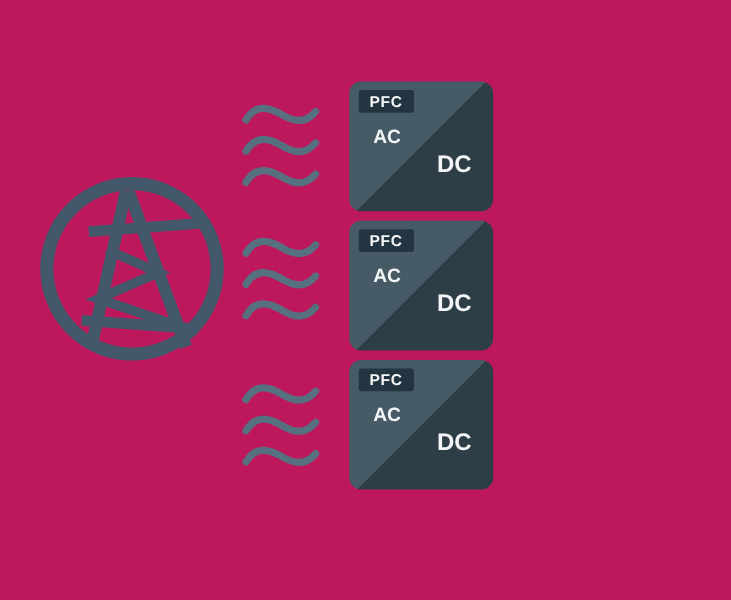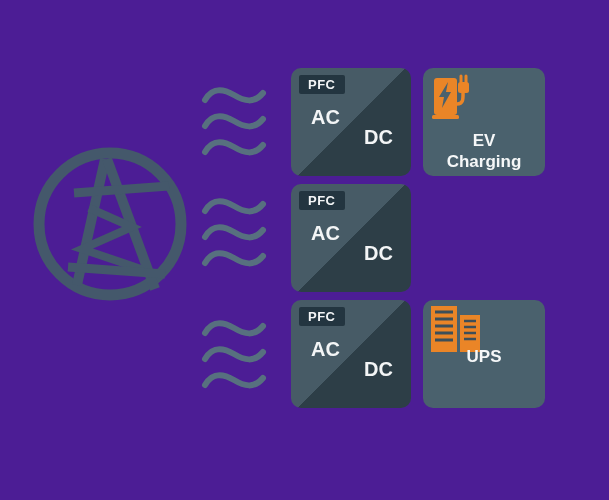--- a/index.html
+++ b/index.html
@@ -1,36 +1,36 @@
 <!DOCTYPE html>
 <html><head>
 <meta charset="utf-8">
 <style>
   html,body{margin:0;padding:0;background:#000;}
   #diagram{
-    position:relative;width:609px;height:500px;background:#4c1d95;overflow:hidden;
+    position:relative;width:609px;height:500px;background:#be185d;overflow:hidden;
     font-family:"Liberation Sans", sans-serif;
   }
   
   .tower{position:absolute;left:28px;top:142px;width:164px;height:164px;}
   
   .wave-group{position:absolute;left:201px;width:68px;display:flex;flex-direction:column;gap:4px;}
   .wg1{top:85px;} .wg2{top:196px;} .wg3{top:318px;}
   .wave{width:66px;height:22px;display:block;}
   
   .pfc-box{
     position:absolute;left:291px;width:120px;height:108px;border-radius:10px;
     background:linear-gradient(135deg,#475B66 0 50%,#2D3E47 50% 100%);
   }
   .r1{top:68px;} .r2{top:184px;} .r3{top:300px;}
   .pfc-badge{
     position:absolute;left:8px;top:7px;background:#233540;color:#F3F5F6;
     font-size:13px;font-weight:bold;padding:2px 9px;border-radius:2px;letter-spacing:.5px;
   }
-  .ac-label{position:absolute;left:20px;top:38px;color:#F3F5F6;font-size:20px;font-weight:bold;}
+  .ac-label{position:absolute;left:20px;top:38px;color:#F3F5F6;font-size:16px;font-weight:bold;}
   .dc-label{position:absolute;right:18px;top:58px;color:#F3F5F6;font-size:20px;font-weight:bold;}
   
   .app-box{
     position:absolute;left:423px;width:122px;height:108px;border-radius:10px;
     background:#4A616D;
   }
   .app-icon{position:absolute;left:8px;top:6px;}
   .app-label{
     position:absolute;left:0;right:0;text-align:center;color:#F5F7F8;
     font-size:17px;font-weight:bold;line-height:21px;white-space:pre-line;
@@ -84,51 +84,26 @@
     <svg class="wave" viewBox="0 0 66 22">
         <path d="M4 15 C 11 3, 21 3, 33 10 C 43 16, 53 19, 62 8" stroke="#57707F" stroke-width="6" fill="none" stroke-linecap="round"></path>
       </svg>
   </div>
 
   <div class="pfc-box r1">
     <span class="pfc-badge">PFC</span>
     <span class="ac-label">AC</span>
     <span class="dc-label">DC</span>
   </div>
-  <div class="app-box r1">
-    <svg class="app-icon" width="42" height="48" viewBox="0 0 42 48">
-      <rect x="3" y="4" width="23" height="37" rx="3" fill="#EA8527"></rect>
-      <rect x="1" y="41" width="27" height="4" rx="1.5" fill="#EA8527"></rect>
-      <polygon points="17,8 8,23 13,23 11,34 20,18 15,18" fill="#4A616D"></polygon>
-      <path d="M26 30 C 33 30, 32 24, 32 17" stroke="#EA8527" stroke-width="3.5" fill="none"></path>
-      <rect x="27" y="8" width="11" height="11" rx="2.5" fill="#EA8527"></rect>
-      <path d="M30 8 L30 2 M35 8 L35 2" stroke="#EA8527" stroke-width="3" stroke-linecap="round"></path>
-    </svg>
-    <span class="app-label" style="top:62px">EV
-Charging</span>
-  </div>
 
   <div class="pfc-box r2">
     <span class="pfc-badge">PFC</span>
     <span class="ac-label">AC</span>
     <span class="dc-label">DC</span>
   </div>
 
   <div class="pfc-box r3">
     <span class="pfc-badge">PFC</span>
     <span class="ac-label">AC</span>
     <span class="dc-label">DC</span>
   </div>
-  <div class="app-box r3">
-    <svg class="app-icon" width="52" height="48" viewBox="0 0 52 48">
-      <rect x="0" y="0" width="26" height="46" fill="#EA8527"></rect>
-      <g stroke="#3C4F59" stroke-width="3">
-        <path d="M4 6 L22 6 M4 13 L22 13 M4 20 L22 20 M4 27 L22 27 M4 34 L22 34"></path>
-      </g>
-      <rect x="29" y="9" width="20" height="37" fill="#EA8527"></rect>
-      <g stroke="#3C4F59" stroke-width="2.5">
-        <path d="M33 15 L45 15 M33 21 L45 21 M33 27 L45 27 M33 33 L45 33"></path>
-      </g>
-    </svg>
-    <span class="app-label" style="top:46px">UPS</span>
-  </div>
 
 </div>
 
 </body></html>

